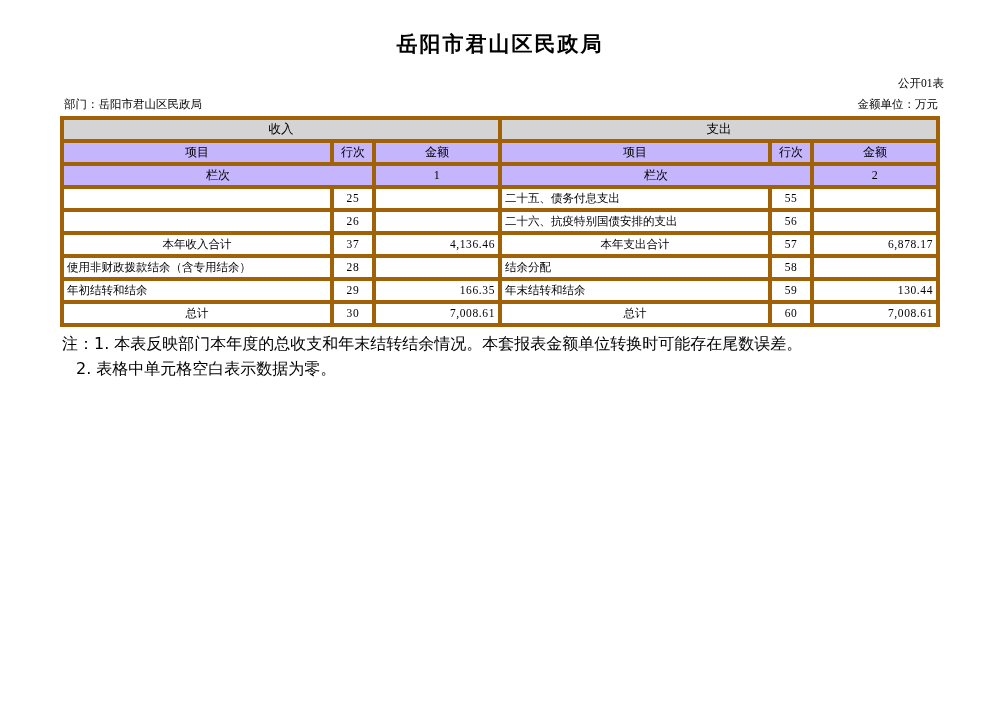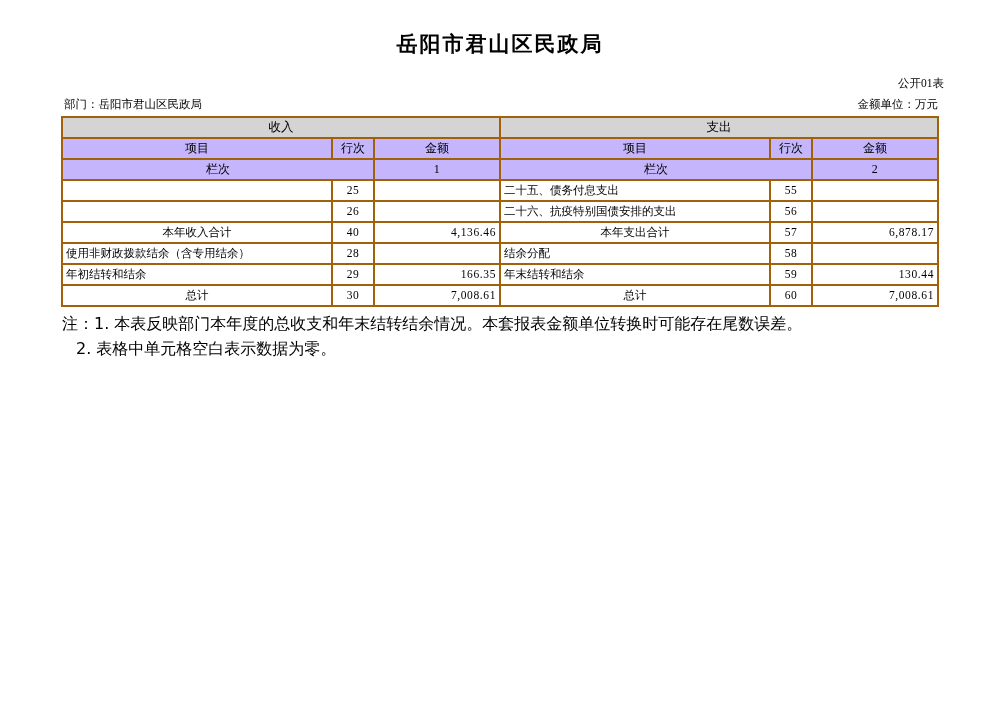--- a/index.html
+++ b/index.html
@@ -46,21 +46,21 @@
     padding-left: 2px;
   }
   table.budget {
     border-collapse: collapse;
     margin: 4px auto 0 auto;
     width: 876px;
     table-layout: fixed;
     font-size: 11.5px;
   }
   table.budget td {
-    border: 2px solid #a16207;
+    border: 4px solid #a16207;
     height: 19px;
     padding: 0 3px;
     vertical-align: middle;
     line-height: 1.1;
   }
   .hdr {
     background: #d4d4d4;
     text-align: center;
     font-size: 12.5px;
   }
@@ -144,21 +144,21 @@
       <tr>
         <td class="left"></td>
         <td class="ctr num">26</td>
         <td class="right num"></td>
         <td class="left">二十六、抗疫特别国债安排的支出</td>
         <td class="ctr num">56</td>
         <td class="right num"></td>
       </tr>
       <tr>
         <td class="ctr">本年收入合计</td>
-        <td class="ctr num">40</td>
+        <td class="ctr num">37</td>
         <td class="right num">4,136.46</td>
         <td class="ctr">本年支出合计</td>
         <td class="ctr num">57</td>
         <td class="right num">6,878.17</td>
       </tr>
       <tr>
         <td class="left">使用非财政拨款结余（含专用结余）</td>
         <td class="ctr num">28</td>
         <td class="right num"></td>
         <td class="left">结余分配</td>

